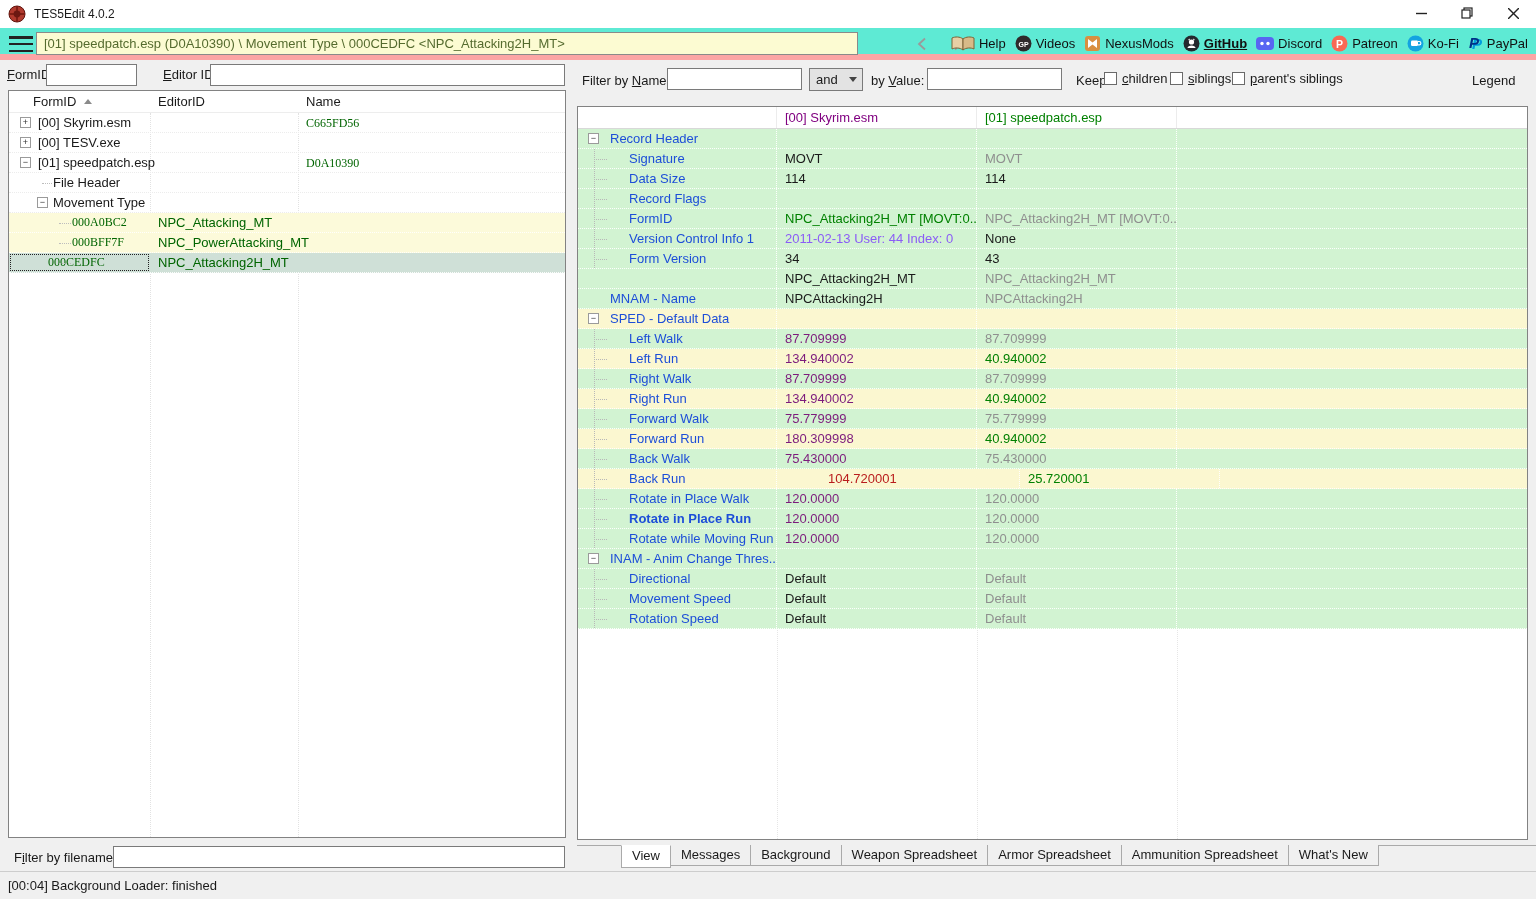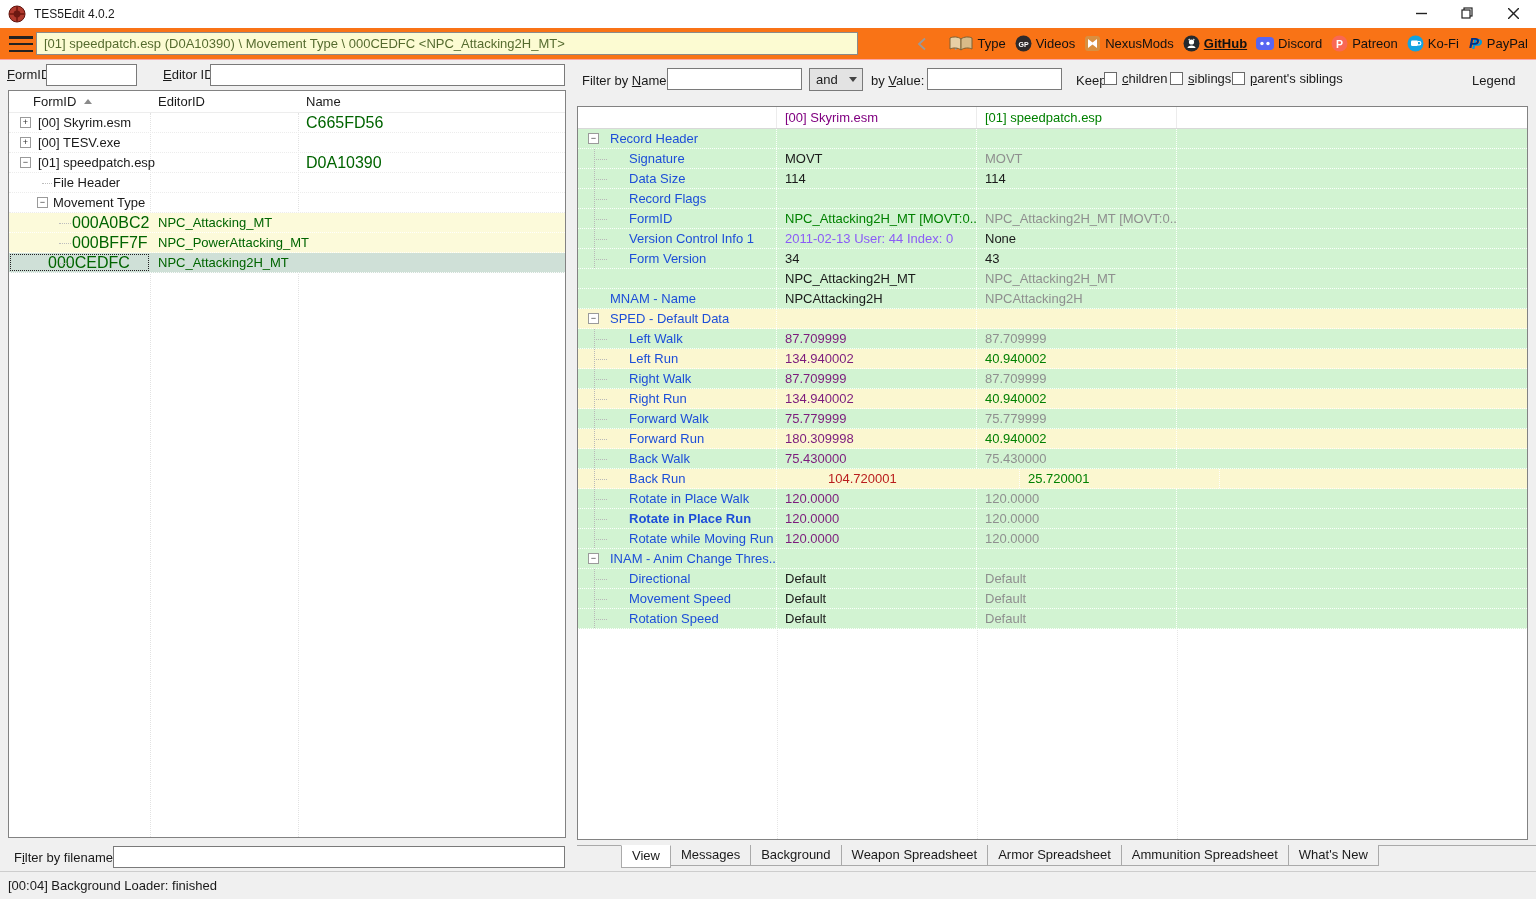--- a/index.html
+++ b/index.html
@@ -8,21 +8,21 @@
   .window { position:relative; width:1536px; height:899px; background:#fff; overflow:hidden; }
 
   
   .titlebar { position:absolute; top:0; left:0; right:0; height:28px; background:#fff; display:flex; align-items:center; }
   .app-icon { margin-left:8px; width:18px; height:18px; }
   .title-text { margin-left:8px; font-size:12px; }
   .win-controls { position:absolute; right:0; top:0; height:28px; display:flex; }
   .win-btn { width:46px; height:28px; display:flex; align-items:center; justify-content:center; cursor:default; }
 
   
-  .toolbar { position:absolute; top:28px; left:0; right:0; height:32px; background:#f97316; border-bottom:1px solid #fca5a5; }
+  .toolbar { position:absolute; top:28px; left:0; right:0; height:32px; background:#5eead4; border-bottom:6px solid #fca5a5; }
   .hamburger { position:absolute; left:9px; top:8px; width:24px; height:16px; display:flex; flex-direction:column; justify-content:space-between; }
   .hamburger i { display:block; height:2.5px; background:#222; }
   .breadcrumb { position:absolute; left:36px; top:4px; width:822px; height:23px; background:#fcfbd2; border:1px solid #8a8a8a; color:#556b2f; padding:3px 7px; white-space:nowrap; overflow:hidden; }
   .nav-arrow { position:absolute; top:7px; width:20px; height:18px; display:flex; align-items:center; justify-content:center; }
   .nav-back { left:912px; } .nav-fwd { left:948px; }
   .tb-links { position:absolute; right:8px; top:0; height:31px; display:flex; align-items:center; }
   .tb-link { display:flex; align-items:center; margin-left:9px; cursor:default; }
   .tb-link .ticon { display:inline-flex; margin-right:4px; align-items:center; }
   .tb-link .tlabel { color:#111; }
   .tb-link .tlabel.u { text-decoration:underline; font-weight:bold; }
@@ -48,21 +48,21 @@
   .sort-arrow { display:inline-block; margin-left:8px; width:0; height:0; border-left:4px solid transparent; border-right:4px solid transparent; border-bottom:5px solid #8a8a8a; vertical-align:2px; }
   .tree-rows { position:absolute; top:22px; left:0; right:0; bottom:0; }
   .tree-collines { position:absolute; top:22px; bottom:0; border-left:1px dotted #e2e2e2; }
   .trow { position:relative; height:20px; display:flex; align-items:center; border-bottom:1px dotted #ececec; }
   .trow.bg-yellow { background:#fcfada; border-bottom-color:rgba(255,255,255,.9); }
   .trow.bg-selected { background:#cfe0d7; border-bottom-color:rgba(255,255,255,.9); }
   .tc1 { width:141px; position:relative; height:100%; display:flex; align-items:center; white-space:nowrap; }
   .tc2 { width:148px; padding-left:8px; white-space:nowrap; }
   .tc3 { flex:1; padding-left:8px; white-space:nowrap; }
   .tc1.focused { outline:1px dotted #222; outline-offset:-2px; }
-  .mono { font-family:Liberation Sans, sans-serif; font-size:16px; }
+  .mono { font-family:Liberation Serif, serif; font-size:12px; }
   .rec-green { color:#006400; }
   .expander { position:absolute; width:11px; height:11px; border:1px solid #9a9a9a; background:#fff; line-height:9px; font-size:9px; text-align:center; color:#333; top:4px; }
   .tguide { position:absolute; top:50%; border-top:1px dotted #bdbdbd; }
 
   
   .fn-row { position:absolute; left:0; top:785px; width:566px; height:26px; background:#f0f0f0; }
   .fn-row label { position:absolute; left:14px; top:5px; }
   .in-filename { position:absolute; left:113px; top:1px; width:452px; }
   .statusbar { position:absolute; bottom:0; left:0; right:0; height:28px; background:#f0f0f0; border-top:1px solid #cdcdcd; padding:6px 8px; }
 
@@ -155,21 +155,21 @@
         </svg>
       </span>
     <div class="tb-links" id="tb-links">
         <span class="tb-link">
           <span class="ticon">
             <svg width="24" height="16">
               <path d="M12 3 C9 .5 4 .5 1 2 L1 13 C4 11.5 9 11.5 12 14 Z" fill="#e7cfa5" stroke="#7d6236"></path>
               <path d="M12 3 C15 .5 20 .5 23 2 L23 13 C20 11.5 15 11.5 12 14 Z" fill="#d8ba88" stroke="#7d6236"></path>
             </svg>
           </span>
-          <span class="tlabel">Type</span>
+          <span class="tlabel">Help</span>
         </span>
         <span class="tb-link">
           <span class="ticon">
             <svg width="17" height="17">
               <circle cx="8.5" cy="8.5" r="8" fill="#2e2a2b"></circle>
               <text x="8.5" y="11.5" font-size="7" fill="#fff" text-anchor="middle" font-weight="bold">GP</text>
             </svg>
           </span>
           <span class="tlabel">Videos</span>
         </span>

